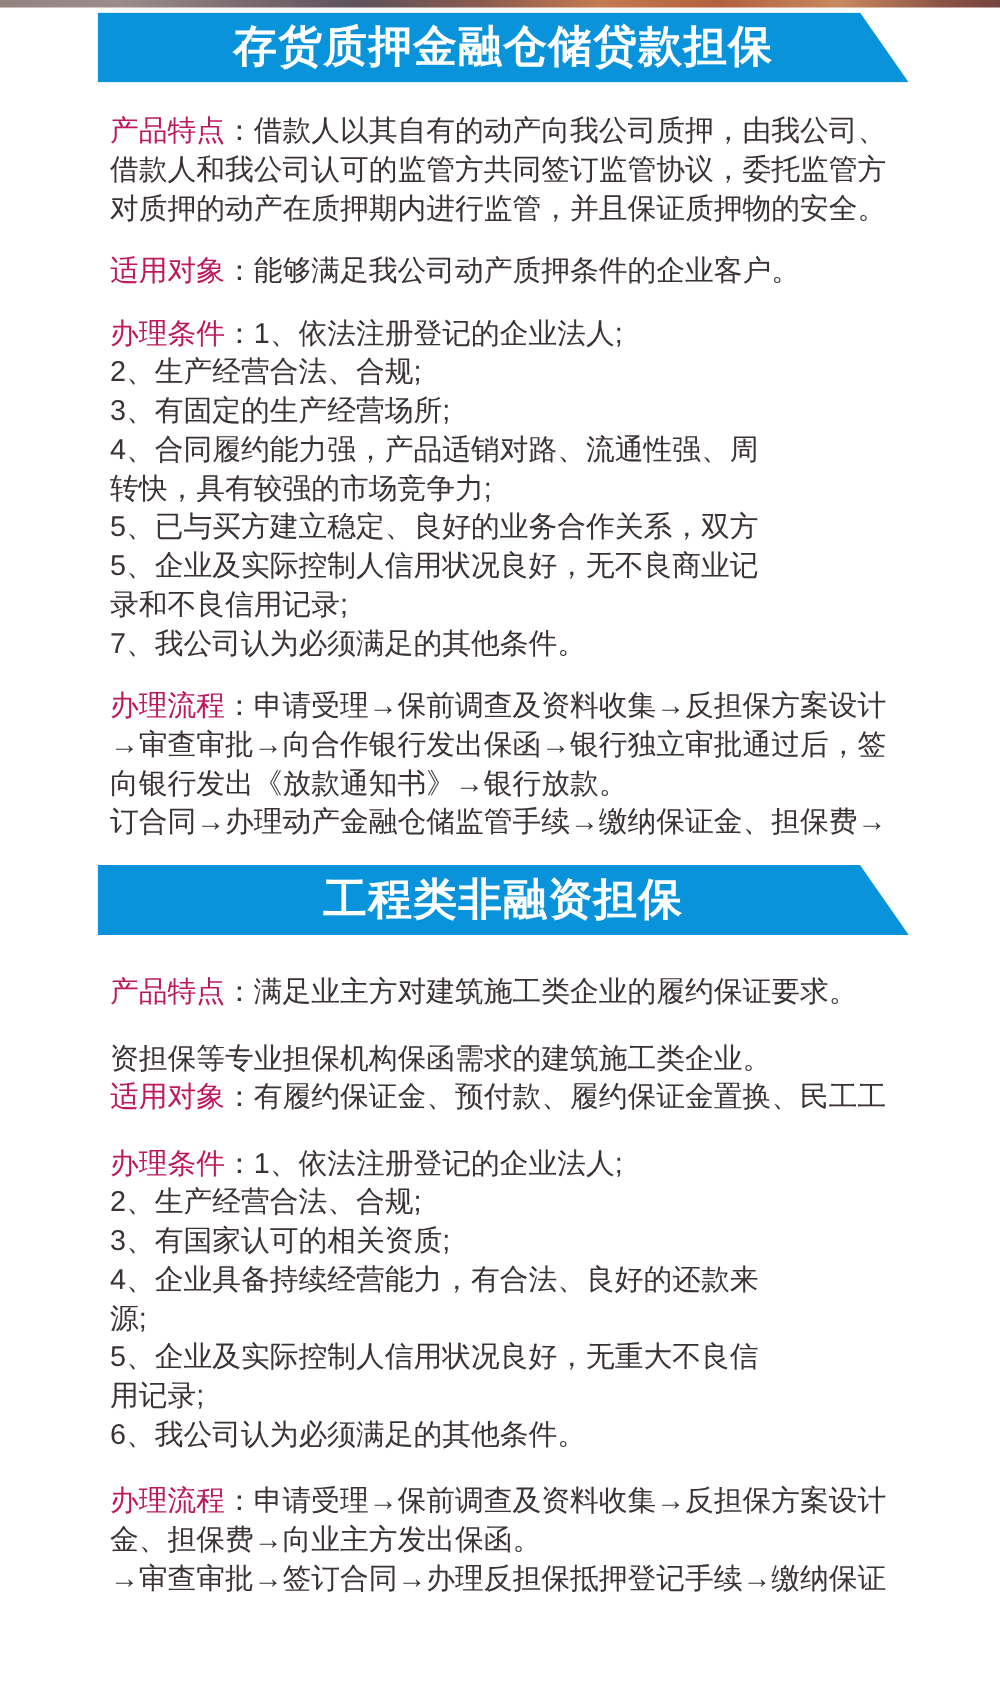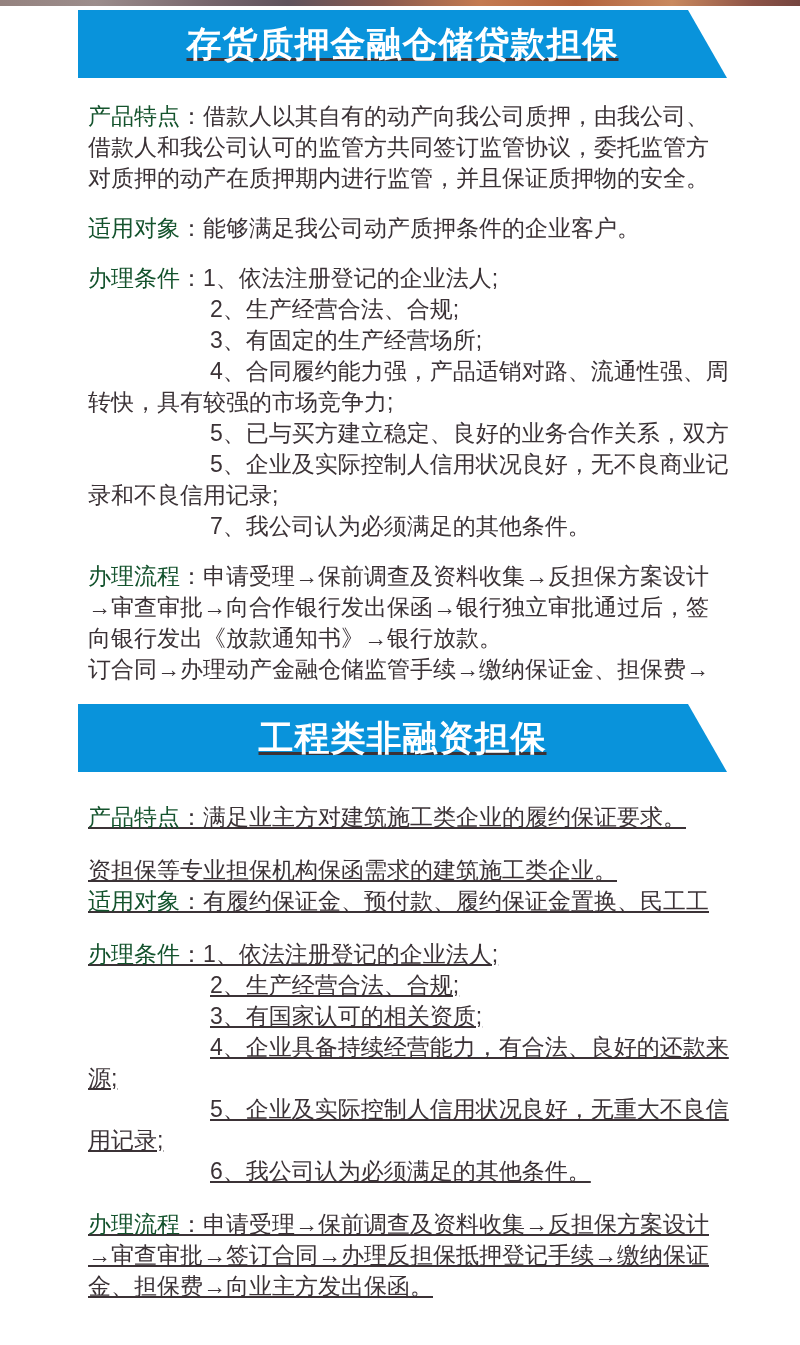--- a/index.html
+++ b/index.html
@@ -19,49 +19,48 @@
     width: 100%;
     background: linear-gradient(90deg,
       #94827f 0%, #9c8d8c 12%, #77666c 26%, #5f525c 36%,
       #8a5a4e 48%, #c47a50 60%, #b2613c 72%, #c9895e 84%,
       #8d5347 94%, #74453f 100%);
   }
   .banner {
     margin-left: 78px;
     margin-top: 4px;
     width: 649px;
-    height: 68px;
+    height: 56px;
     background: #0993db;
     clip-path: polygon(0 0, 610px 0, 100% 100%, 0 100%);
     display: flex;
     align-items: center;
     justify-content: center;
-    text-decoration: underline;
   }
   .banner-title {
     width: 610px;
     text-align: center;
     color: #ffffff;
     font-size: 35px;
     font-weight: bold;
     letter-spacing: 1px;
     line-height: 56px;
     white-space: nowrap;
   }
   .body {
     padding: 23px 70px 0 88px;
     font-size: 23px;
     line-height: 31px;
   }
   .sec2 .body { padding-top: 30px; }
   .block { margin-bottom: 19px; }
-  .sec2 .block { margin-bottom: 22px; text-decoration: underline; }
+  .sec2 .block { margin-bottom: 22px; }
   .line { white-space: nowrap; }
-  .line.num { margin-left: 122px; }
-  .lbl { color: #14532d; }
+  .line.num { }
+  .lbl { color: #be185d; }
 </style>
 </head>
 <body>
 
 <div class="page">
   <div class="top-strip"></div>
 
   <section class="sec1">
     <div class="banner">
       <div class="banner-title">存货质押金融仓储贷款担保</div>
@@ -121,19 +120,19 @@
         <div class="line num">3、有国家认可的相关资质;</div>
         <div class="line num">4、企业具备持续经营能力，有合法、良好的还款来</div>
         <div class="line">源;</div>
         <div class="line num">5、企业及实际控制人信用状况良好，无重大不良信</div>
         <div class="line">用记录;</div>
         <div class="line num">6、我公司认为必须满足的其他条件。</div>
       </div>
 
       <div class="block">
         <div class="line"><span class="lbl">办理流程</span><span>：申请受理→保前调查及资料收集→反担保方案设计</span></div>
+        <div class="line">金、担保费→向业主方发出保函。</div>
         <div class="line">→审查审批→签订合同→办理反担保抵押登记手续→缴纳保证</div>
-        <div class="line">金、担保费→向业主方发出保函。</div>
       </div>
 
     </div>
   </section>
 </div>
 
 </body></html>

